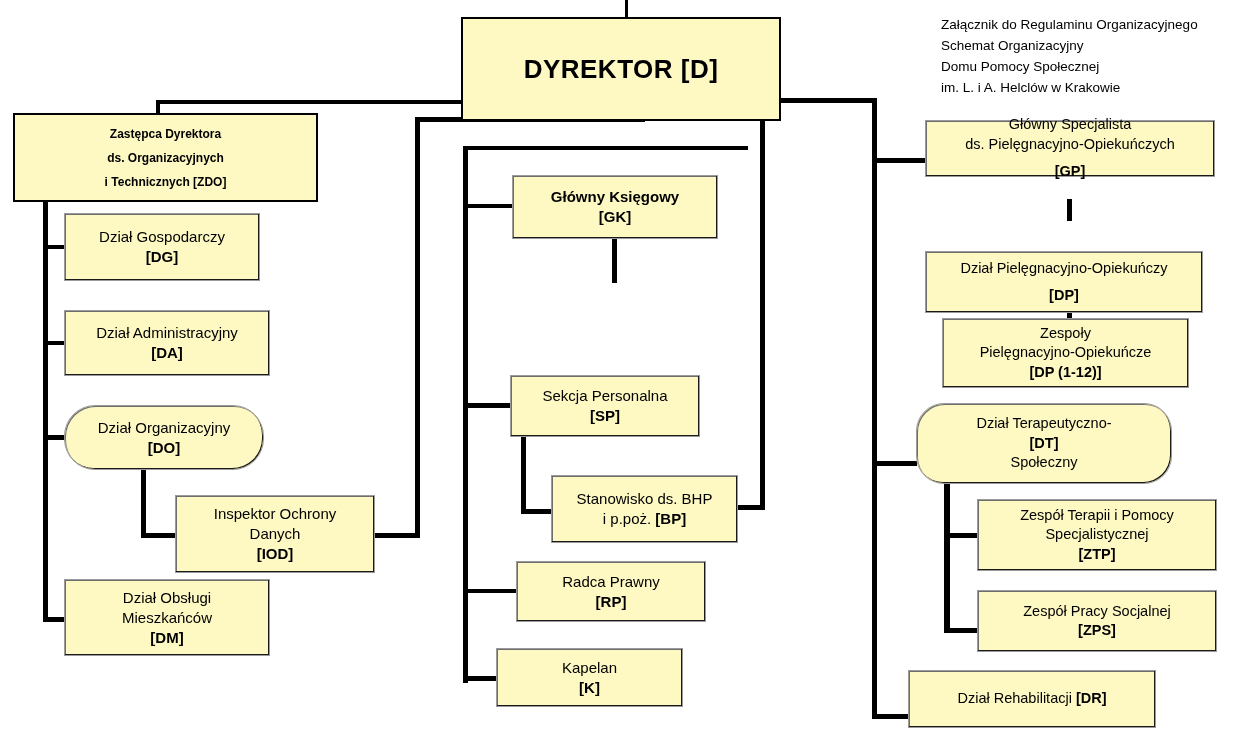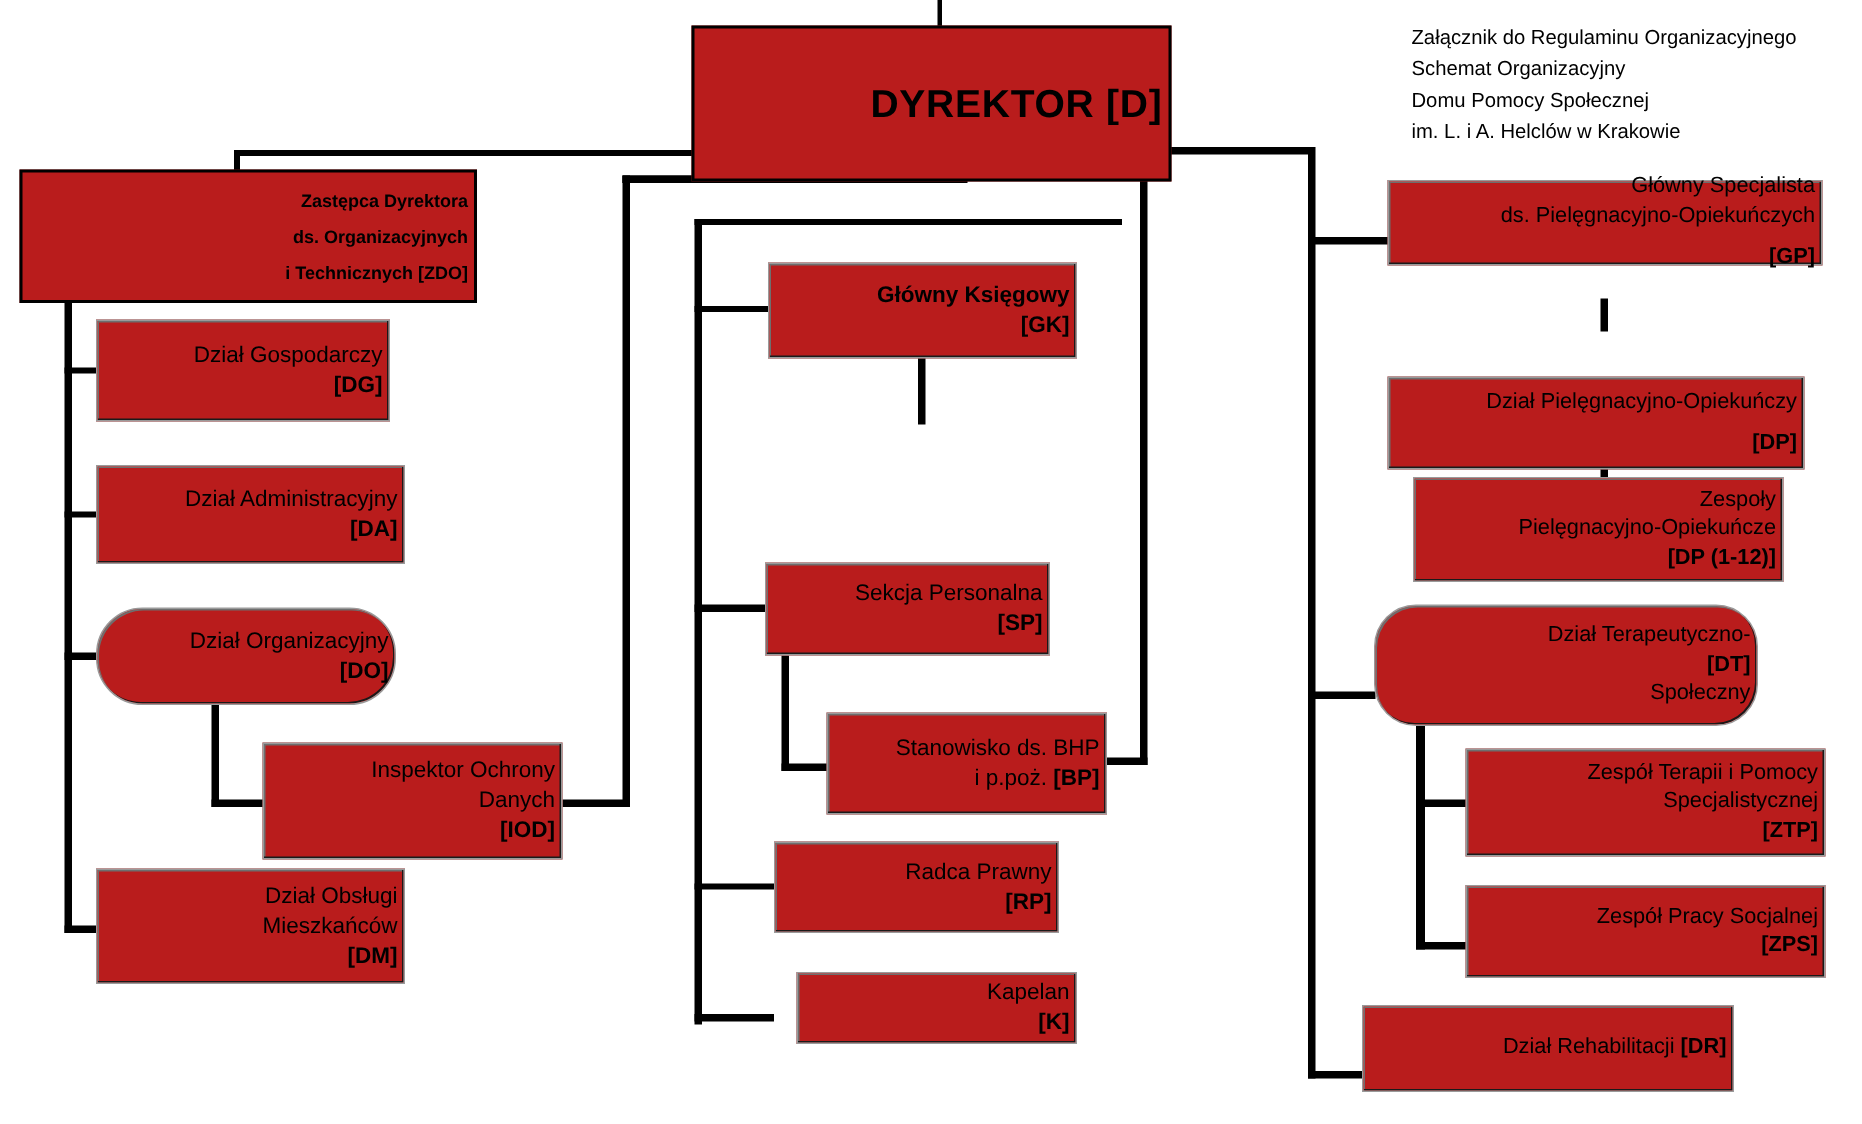--- a/index.html
+++ b/index.html
@@ -33,27 +33,27 @@
   
   .conn {
     position: absolute;
     background: #000000;
   }
 
   
   .box {
     position: absolute;
     box-sizing: border-box;
-    background: #b91c1c;
+    background: #fef9c3;
     border: 1px solid #9a9a9a;
     box-shadow: -1px -1px 0 0 #1a1a1a inset, 1px 1px 0 0 #6e6e6e inset;
     display: flex;
     align-items: center;
     justify-content: center;
-    text-align: right;
+    text-align: center;
     z-index: 5;
   }
   .box .inner {
     width: 100%;
     padding: 0 4px;
     box-sizing: border-box;
   }
   .ln {
     display: block;
     line-height: 20px;
@@ -211,21 +211,21 @@
     </div>
   </div>
 
   <div class="box fs15" style="left:516px; top:561px; width:190px; height:61px;">
     <div class="inner">
       <span class="ln t-normal">Radca Prawny</span>
       <span class="ln code">[RP]</span>
     </div>
   </div>
 
-  <div class="box fs15" style="left:531px; top:648px; width:187px; height:48px;">
+  <div class="box fs15" style="left:496px; top:648px; width:187px; height:59px;">
     <div class="inner">
       <span class="ln t-normal">Kapelan</span>
       <span class="ln code">[K]</span>
     </div>
   </div>
 
   <div class="box fs145 gap" style="left:925px; top:120px; width:290px; height:57px;">
     <div class="inner">
       <span class="ln t-normal">Główny Specjalista</span>
       <span class="ln t-normal">ds. Pielęgnacyjno-Opiekuńczych</span>

